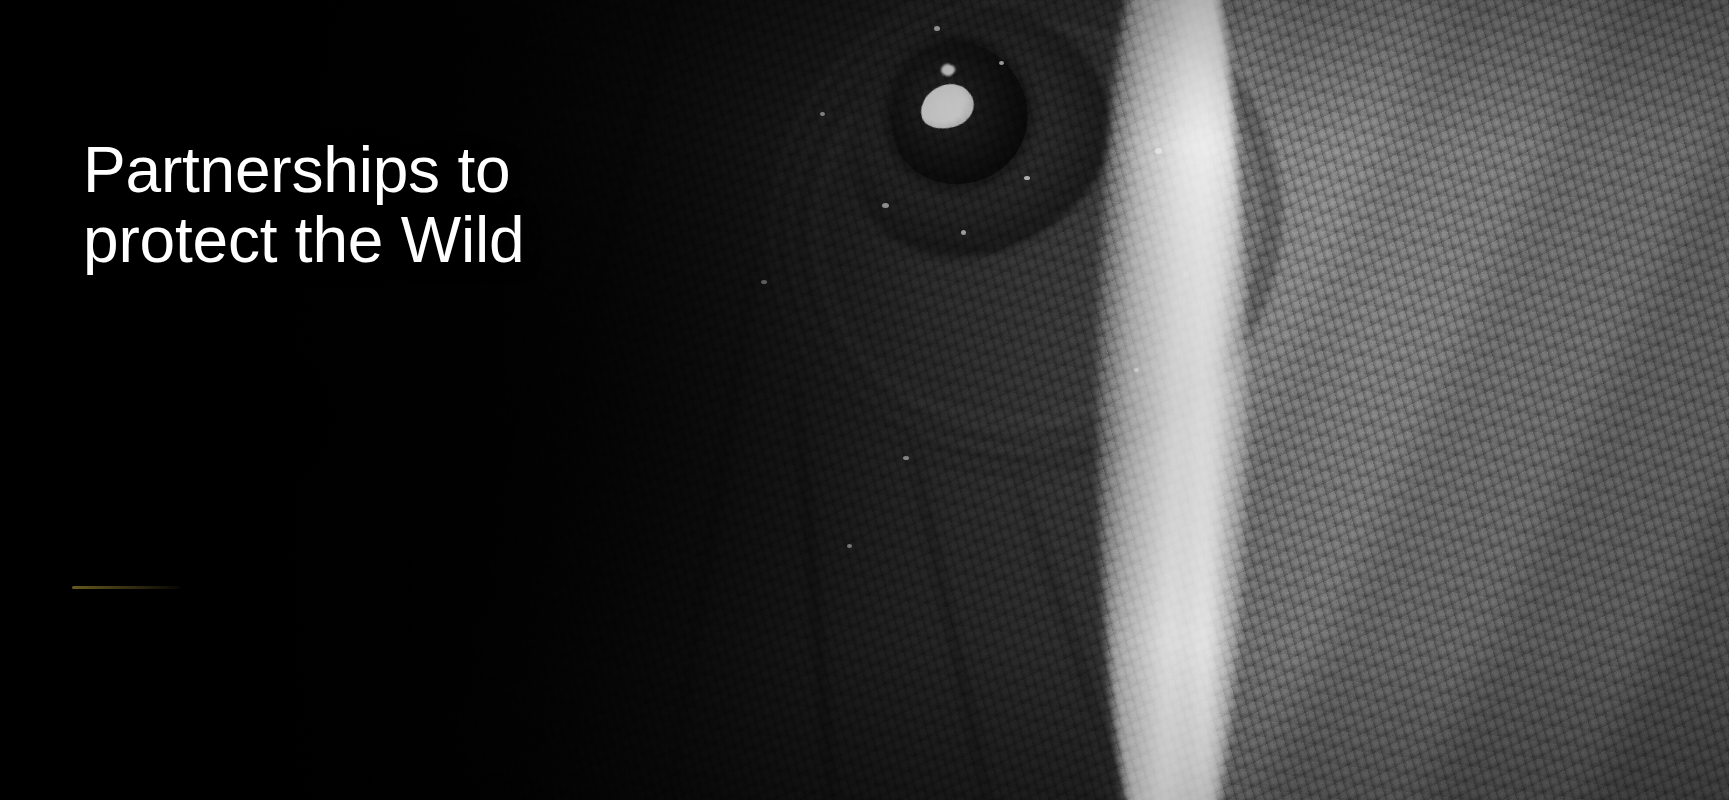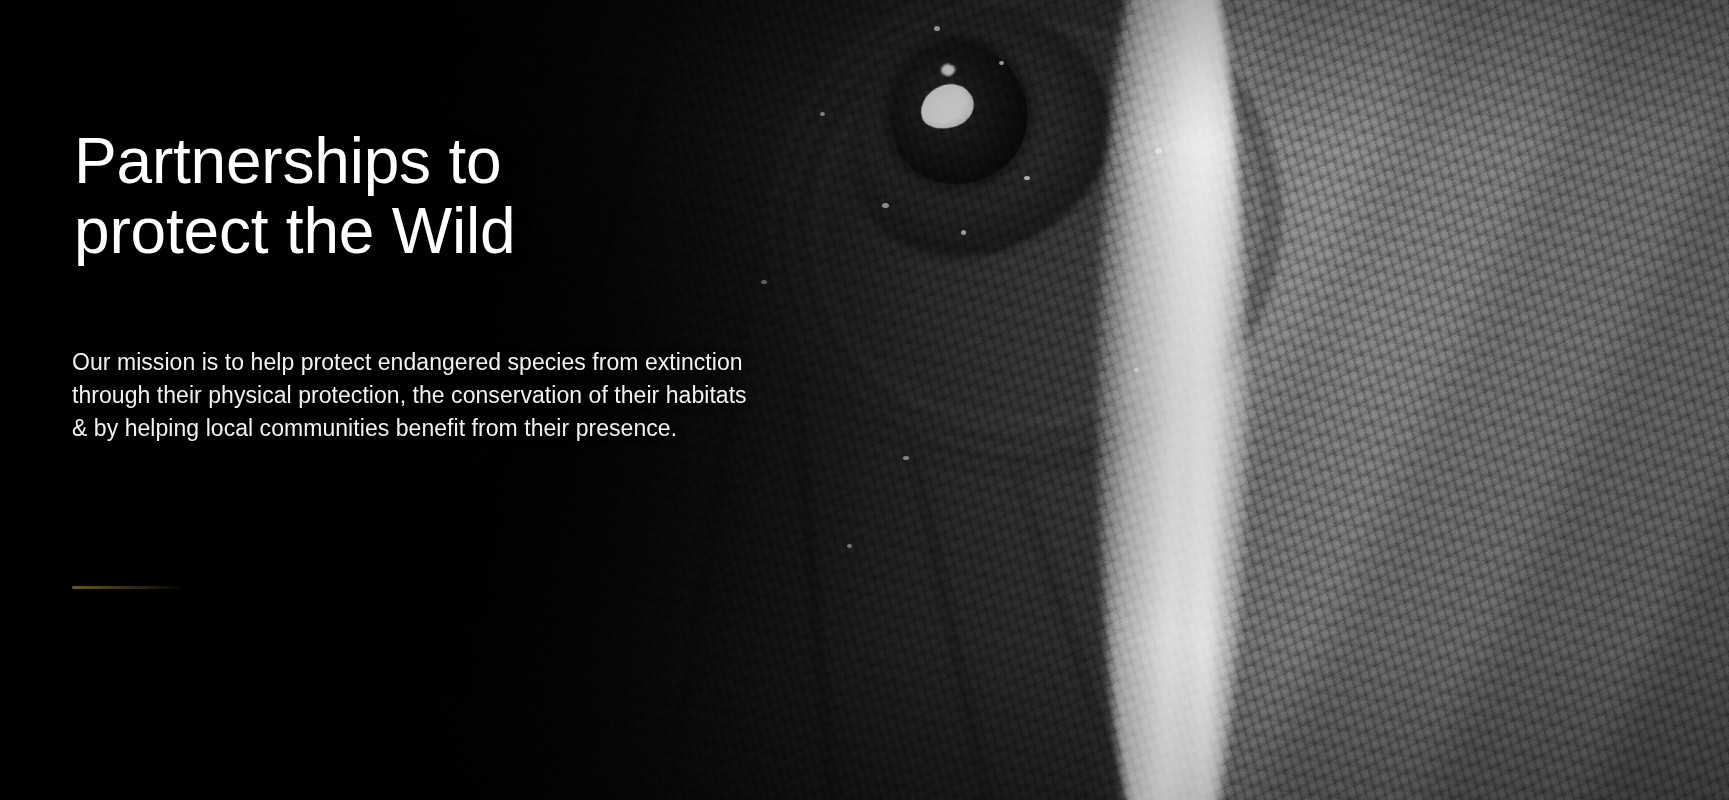--- a/index.html
+++ b/index.html
@@ -249,21 +249,21 @@
     left: 70px;
     top: 0;
     width: 900px;
     height: 100%;
   }
 
   .headline {
     position: absolute;
     top: 122px;
     left: 0;
-    margin: 4px;
+    margin: 13px;
     color: #ffffff;
     font-size: 64px;
     font-weight: 300;
     line-height: 70px;
     letter-spacing: -0.2px;
     white-space: pre-line;
     text-shadow: 0 2px 18px rgba(0,0,0,0.65);
   }
 
   .mission {
@@ -334,20 +334,17 @@
     <div class="fleck" style="left:49.0%;top:68.0%;width:5px;height:4px;"></div>
   </div>
 
   <div class="scrim"></div>
   <div class="scrim-vignette"></div>
 
   <div class="content">
     <h1 class="headline">Partnerships to
 protect the Wild</h1>
 
-    <p class="mission">Our mission is to help protect endangered species from extinction
-through their physical protection, the conservation of their habitats
-&amp; by helping local communities benefit from their presence.</p>
 
     <div class="accent-rule"></div>
   </div>
 
 </div>
 
 </body></html>

